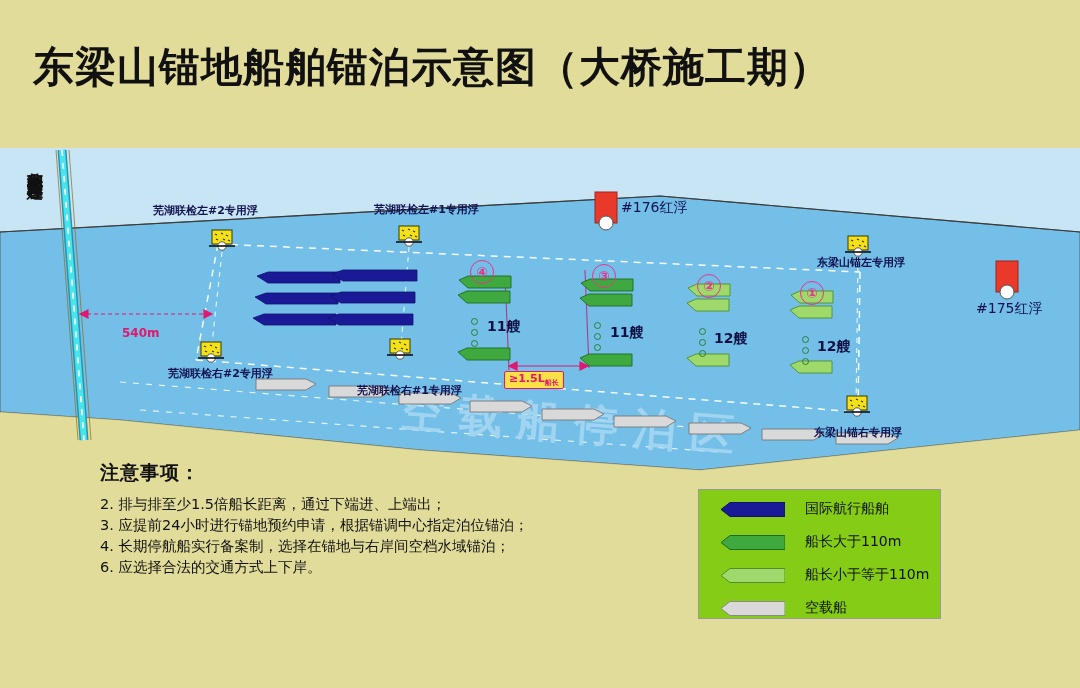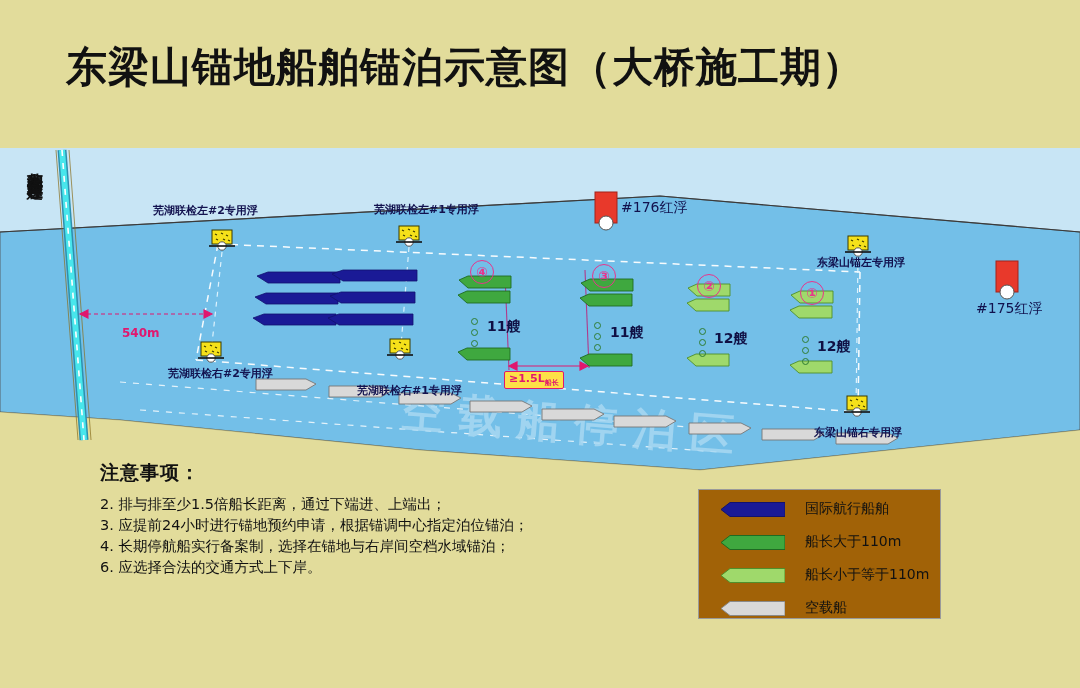--- a/index.html
+++ b/index.html
@@ -12,21 +12,21 @@
   #stage{position:absolute;left:0;top:0;width:1080px;height:688px;}
   #stage > svg{position:absolute;left:0;top:0;}
 
   
   .title-band{
     position:absolute;left:0;top:0;width:1080px;height:148px;
     background:#e2dc9b;
   }
   .title-text{
     position:absolute;left:0;top:40px;width:864px;
-    text-align:right;
+    text-align:center;
     font-family:"DejaVu Sans","Liberation Sans",sans-serif;
     font-weight:bold;font-size:41px;letter-spacing:1px;color:#111;
     white-space:nowrap;
   }
 
   
   .lbl{
     position:absolute;
     font-family:"DejaVu Sans","Liberation Sans",sans-serif;
     color:#1a1a6e;white-space:nowrap;
@@ -79,21 +79,21 @@
     margin:0 0 8px 0;font-size:19px;font-weight:bold;letter-spacing:1px;
   }
   .notes ol{margin:0;padding:0;list-style:none;}
   .notes li{
     font-size:14.5px;line-height:21px;white-space:nowrap;color:#111;
   }
 
   
   .legend{
     position:absolute;left:698px;top:489px;width:243px;height:130px;
-    background:#a16207;border:1px solid #9a9a9a;
+    background:#84cc16;border:1px solid #9a9a9a;
     padding:0;box-sizing:border-box;
   }
   .legend-row{
     display:flex;align-items:center;height:28px;margin-left:22px;margin-top:5px;
   }
   .legend-swatch{width:64px;height:15px;flex:0 0 auto;}
   .legend-text{
     margin-left:20px;font-size:14px;color:#111;white-space:nowrap;
   }
 </style>

